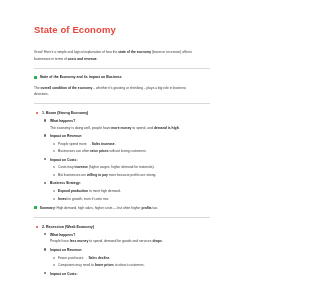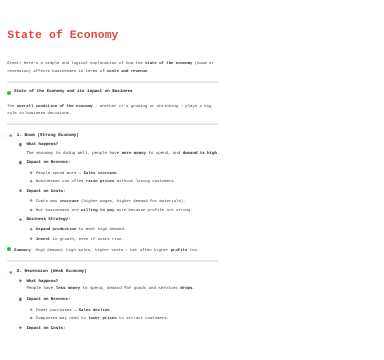--- a/index.html
+++ b/index.html
@@ -11,23 +11,22 @@
     width: 212px;
     height: 300px;
     overflow: hidden;
     font-family: "Liberation Sans", sans-serif;
     color: #2b2b2b;
   }
   .page {
     width: 212px;
     height: 228px;
     box-sizing: border-box;
-    padding: 24px 16px 0 4px;
-    position: relative;
-    font-family: Liberation Mono, monospace;
+    padding: 24px 16px 0 32px;
+    position: relative;
   }
   .doc-title {
     color: #e8453c;
     font-size: 9.5px;
     font-weight: 700;
     letter-spacing: 0.1px;
     margin: 0 0 14px 2px;
     line-height: 1.2;
   }
   .intro {

